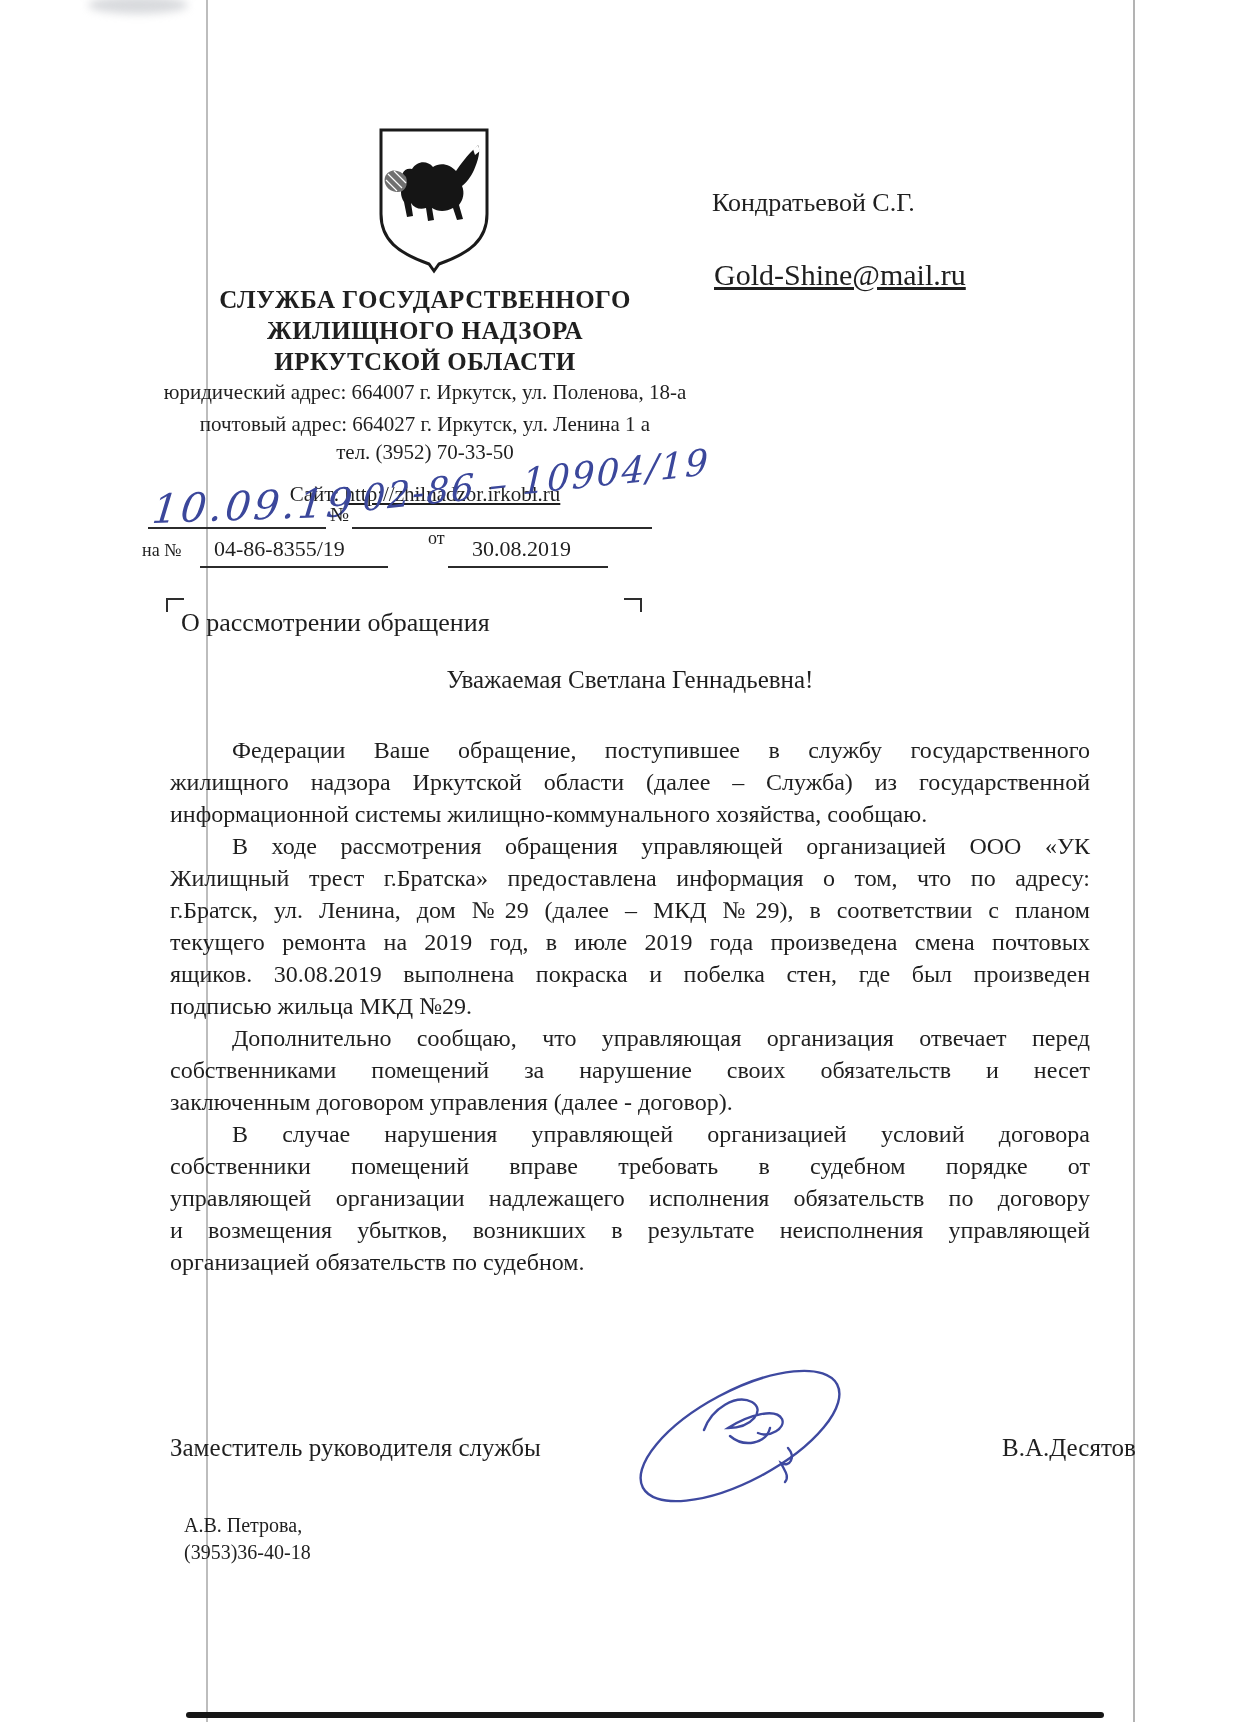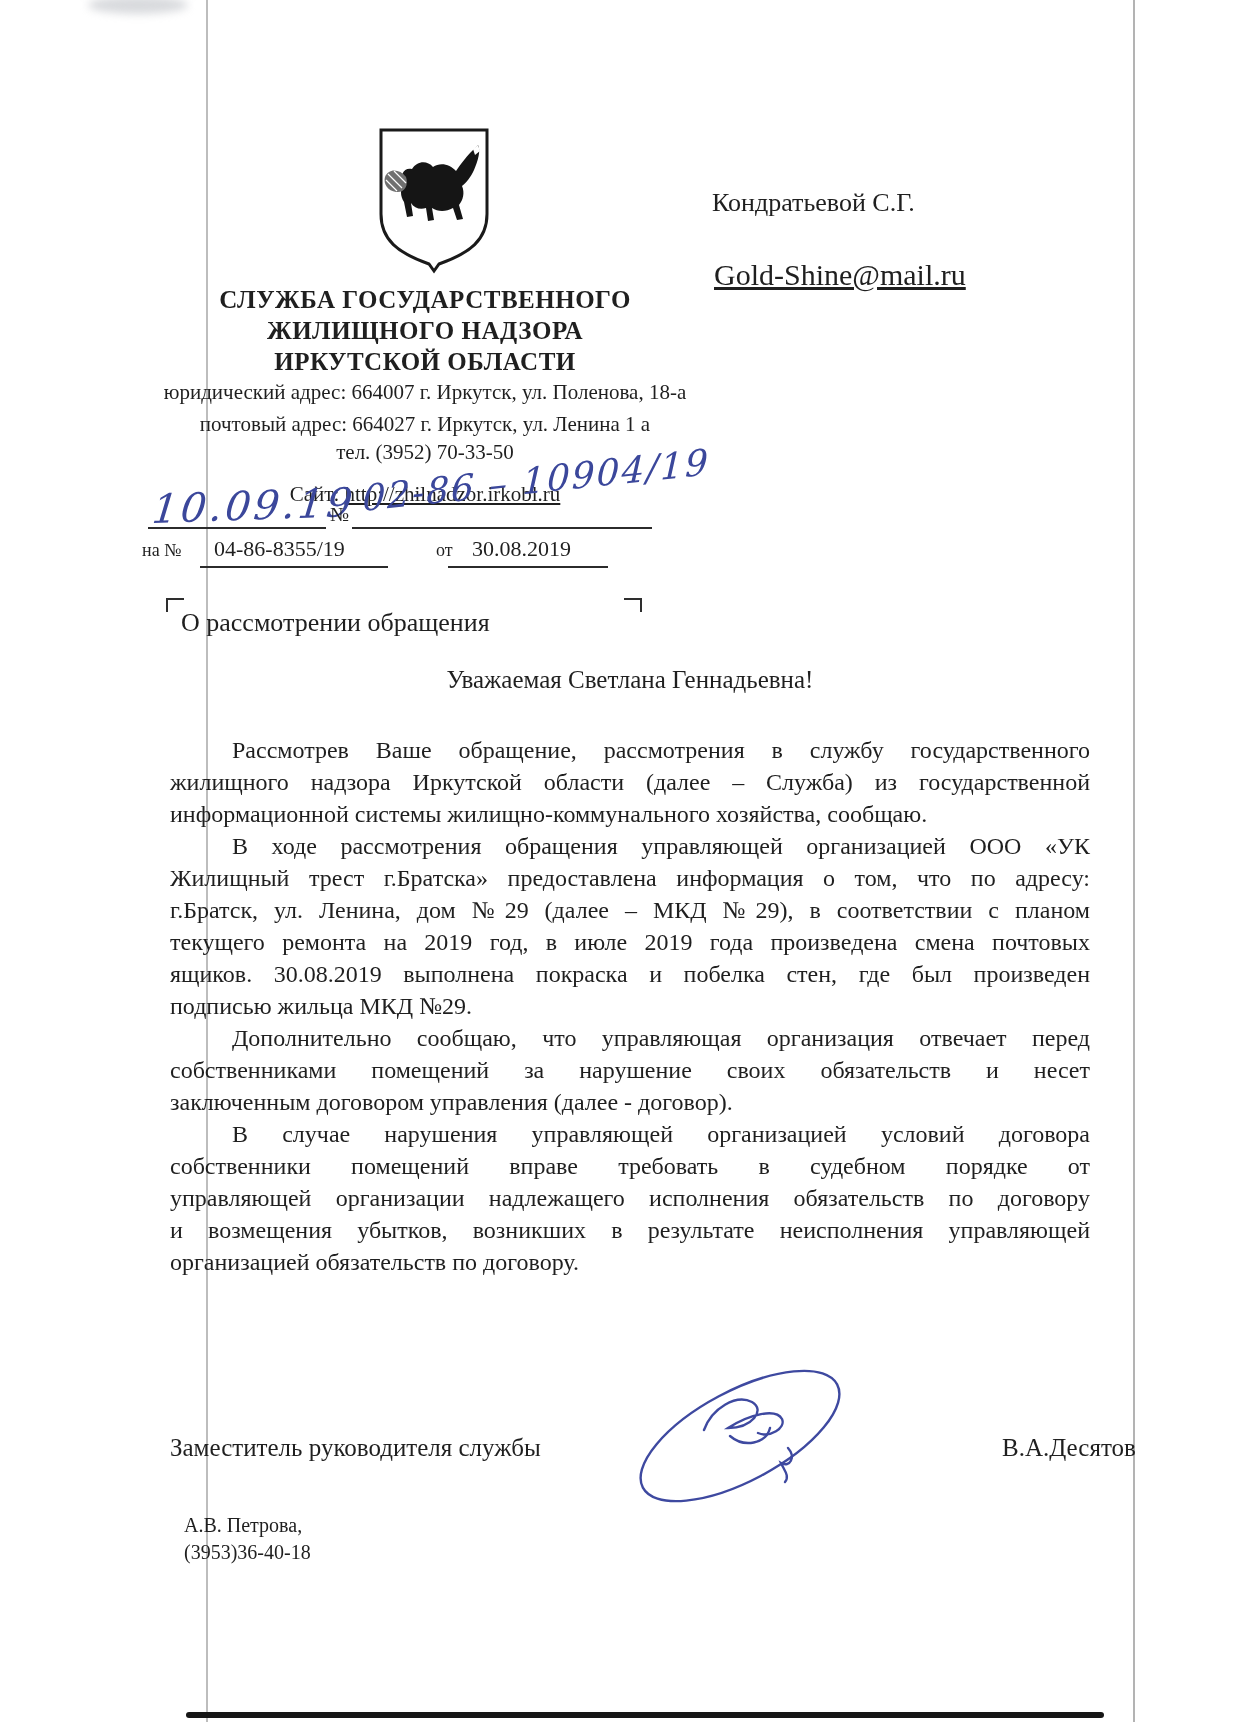--- a/index.html
+++ b/index.html
@@ -30,21 +30,21 @@
   .hw-num{position:absolute;left:362px;top:478px;font-size:36px;letter-spacing:2px;
     transform:rotate(-6deg) skewX(-8deg);transform-origin:left bottom;}
   .num-sign{position:absolute;left:330px;top:503px;font-size:20px;}
   .blank-line{position:absolute;height:2px;background:#2b2b2b;}
   .bl-date{left:148px;top:527px;width:178px;}
   .bl-num{left:352px;top:527px;width:300px;}
   .bl-in-num{left:200px;top:566px;width:188px;}
   .bl-in-date{left:448px;top:566px;width:160px;}
   .reg2-label{position:absolute;font-size:18px;}
   .reg2-val{position:absolute;font-size:22px;white-space:nowrap;}
-  .lab-na{left:142px;top:540px;} .lab-ot{left:428px;top:540px;margin-left:8px;}
+  .lab-na{left:142px;top:540px;} .lab-ot{left:428px;top:528px;}
   .val-innum{left:214px;top:536px;} .val-indate{left:472px;top:536px;}
   
   .recipient-name{position:absolute;left:712px;top:188px;font-size:26px;white-space:nowrap;}
   .recipient-email{position:absolute;left:714px;top:258px;font-size:30px;text-decoration:underline;white-space:nowrap;}
   
   .corner{position:absolute;width:16px;height:12px;border-top:2px solid #2e2e2e;}
   .corner.l{left:166px;top:598px;border-left:2px solid #2e2e2e;}
   .corner.r{left:624px;top:598px;border-right:2px solid #2e2e2e;}
   .subject{position:absolute;left:181px;top:608px;font-size:26px;white-space:nowrap;}
   
@@ -116,40 +116,40 @@
   <div class="recipient-name">Кондратьевой С.Г.</div>
   <div class="recipient-email">Gold-Shine@mail.ru</div>
 
   <div class="corner l"></div>
   <div class="corner r"></div>
   <div class="subject">О рассмотрении обращения</div>
 
   <div class="salutation">Уважаемая Светлана Геннадьевна!</div>
 
   <div class="body-text">
-    <div class="bline first">Рассмотрев Ваше обращение, рассмотрения в службу государственного</div>
+    <div class="bline first">Федерации Ваше обращение, поступившее в службу государственного</div>
     <div class="bline">жилищного надзора Иркутской области (далее – Служба) из государственной</div>
     <div class="bline plast">информационной системы жилищно-коммунального хозяйства, сообщаю.</div>
 
     <div class="bline first">В ходе рассмотрения обращения управляющей организацией ООО «УК</div>
     <div class="bline">Жилищный трест г.Братска» предоставлена информация о том, что по адресу:</div>
     <div class="bline">г.Братск, ул. Ленина, дом №29 (далее – МКД №29), в соответствии с планом</div>
     <div class="bline">текущего ремонта на 2019 год, в июле 2019 года произведена смена почтовых</div>
     <div class="bline">ящиков. 30.08.2019 выполнена покраска и побелка стен, где был произведен</div>
     <div class="bline plast">подписью жильца МКД №29.</div>
 
     <div class="bline first">Дополнительно сообщаю,  что управляющая организация отвечает перед</div>
     <div class="bline">собственниками помещений за нарушение своих обязательств и несет</div>
     <div class="bline plast">заключенным договором управления (далее - договор).</div>
 
     <div class="bline first">В случае нарушения управляющей организацией условий договора</div>
     <div class="bline">собственники помещений вправе требовать в судебном порядке от</div>
     <div class="bline">управляющей организации надлежащего исполнения обязательств по договору</div>
     <div class="bline">и возмещения убытков, возникших в результате неисполнения управляющей</div>
-    <div class="bline plast">организацией обязательств по договору.</div>
+    <div class="bline plast">организацией обязательств по судебном.</div>
   </div>
 
   <div class="sig-title">Заместитель руководителя службы</div>
   <svg class="sig-scribble" width="250" height="160" viewBox="0 0 250 160">
     <g stroke="#3e49a0" stroke-width="2.4" fill="none" stroke-linecap="round">
       <ellipse cx="122" cy="80" rx="110" ry="45" transform="rotate(-28 122 80)"></ellipse>
       <path d="M86,74 C94,52 118,38 134,46 C148,54 134,72 110,72 C132,58 158,52 164,63 C168,72 152,82 140,77"></path>
       <path d="M112,80 C126,92 148,88 152,72"></path>
       <path d="M170,92 C178,101 172,112 163,107 C166,114 172,120 167,126"></path>
     </g>

